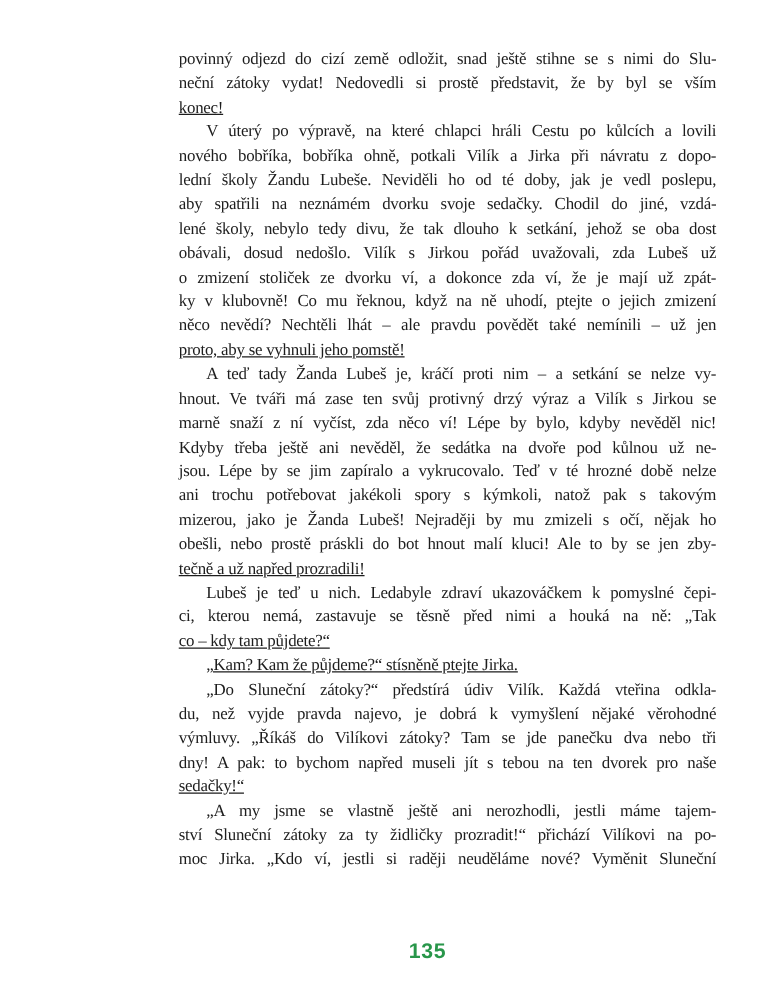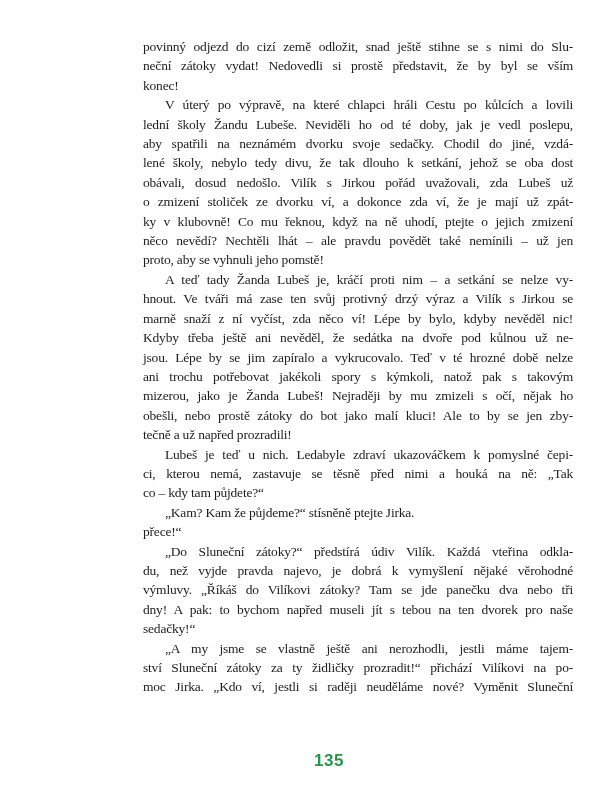--- a/index.html
+++ b/index.html
@@ -25,66 +25,68 @@
     line-height: 19.4px;
     letter-spacing: -0.2px;
     color: #1d1d1d;
   }
   .text-line {
     text-align: justify;
     text-align-last: justify;
   }
   .text-line.para-end {
     text-align-last: left;
+    text-decoration: underline;
   }
   .text-line.indent {
     text-indent: 22px;
   }
   .folio {
     position: absolute;
     left: 314px;
     top: 751px;
     width: 56px;
+    text-align: center;
     font-family: "Liberation Sans", sans-serif;
     font-weight: bold;
     font-size: 17px;
     letter-spacing: 0.5px;
   }
 </style>
 </head>
 <body>
 
 <div class="page" style="background: rgb(255, 255, 255);">
   <div class="text-block" id="text-block" style="color: rgb(29, 29, 29);">
       <div class="text-line">povinný odjezd do cizí země odložit, snad ještě stihne se s nimi do Slu-</div>
       <div class="text-line">neční zátoky vydat! Nedovedli si prostě představit, že by byl se vším</div>
       <div class="text-line para-end">konec!</div>
       <div class="text-line indent">V úterý po výpravě, na které chlapci hráli Cestu po kůlcích a lovili</div>
+      <div class="text-line">nového bobříka, bobříka ohně, potkali Vilík a Jirka při návratu z dopo-</div>
       <div class="text-line">lední školy Žandu Lubeše. Neviděli ho od té doby, jak je vedl poslepu,</div>
       <div class="text-line">aby spatřili na neznámém dvorku svoje sedačky. Chodil do jiné, vzdá-</div>
       <div class="text-line">lené školy, nebylo tedy divu, že tak dlouho k setkání, jehož se oba dost</div>
       <div class="text-line">obávali, dosud nedošlo. Vilík s Jirkou pořád uvažovali, zda Lubeš už</div>
       <div class="text-line">o zmizení stoliček ze dvorku ví, a dokonce zda ví, že je mají už zpát-</div>
       <div class="text-line">ky v klubovně! Co mu řeknou, když na ně uhodí, ptejte o jejich zmizení</div>
       <div class="text-line">něco nevědí? Nechtěli lhát – ale pravdu povědět také nemínili – už jen</div>
       <div class="text-line para-end">proto, aby se vyhnuli jeho pomstě!</div>
       <div class="text-line indent">A teď tady Žanda Lubeš je, kráčí proti nim – a setkání se nelze vy-</div>
       <div class="text-line">hnout. Ve tváři má zase ten svůj protivný drzý výraz a Vilík s Jirkou se</div>
       <div class="text-line">marně snaží z ní vyčíst, zda něco ví! Lépe by bylo, kdyby nevěděl nic!</div>
       <div class="text-line">Kdyby třeba ještě ani nevěděl, že sedátka na dvoře pod kůlnou už ne-</div>
       <div class="text-line">jsou. Lépe by se jim zapíralo a vykrucovalo. Teď v té hrozné době nelze</div>
       <div class="text-line">ani trochu potřebovat jakékoli spory s kýmkoli, natož pak s takovým</div>
       <div class="text-line">mizerou, jako je Žanda Lubeš! Nejraději by mu zmizeli s očí, nějak ho</div>
-      <div class="text-line">obešli, nebo prostě zátoky do bot jako malí kluci! Ale to by se jen zby-</div>
+      <div class="text-line">obešli, nebo prostě práskli do bot hnout malí kluci! Ale to by se jen zby-</div>
       <div class="text-line para-end">tečně a už napřed prozradili!</div>
       <div class="text-line indent">Lubeš je teď u nich. Ledabyle zdraví ukazováčkem k pomyslné čepi-</div>
       <div class="text-line">ci, kterou nemá, zastavuje se těsně před nimi a houká na ně: „Tak</div>
       <div class="text-line para-end">co – kdy tam půjdete?“</div>
       <div class="text-line indent para-end">„Kam? Kam že půjdeme?“ stísněně ptejte Jirka.</div>
-      <div class="text-line para-end">přece!“</div>
       <div class="text-line indent">„Do Sluneční zátoky?“ předstírá údiv Vilík. Každá vteřina odkla-</div>
       <div class="text-line">du, než vyjde pravda najevo, je dobrá k vymyšlení nějaké věrohodné</div>
       <div class="text-line">výmluvy. „Říkáš do Vilíkovi zátoky? Tam se jde panečku dva nebo tři</div>
       <div class="text-line">dny! A pak: to bychom napřed museli jít s tebou na ten dvorek pro naše</div>
       <div class="text-line para-end">sedačky!“</div>
       <div class="text-line indent">„A my jsme se vlastně ještě ani nerozhodli, jestli máme tajem-</div>
       <div class="text-line">ství Sluneční zátoky za ty židličky prozradit!“ přichází Vilíkovi na po-</div>
       <div class="text-line">moc Jirka. „Kdo ví, jestli si raději neuděláme nové? Vyměnit Sluneční</div>
     </div>
   <div class="folio" style="color: rgb(40, 150, 74);">135</div>

